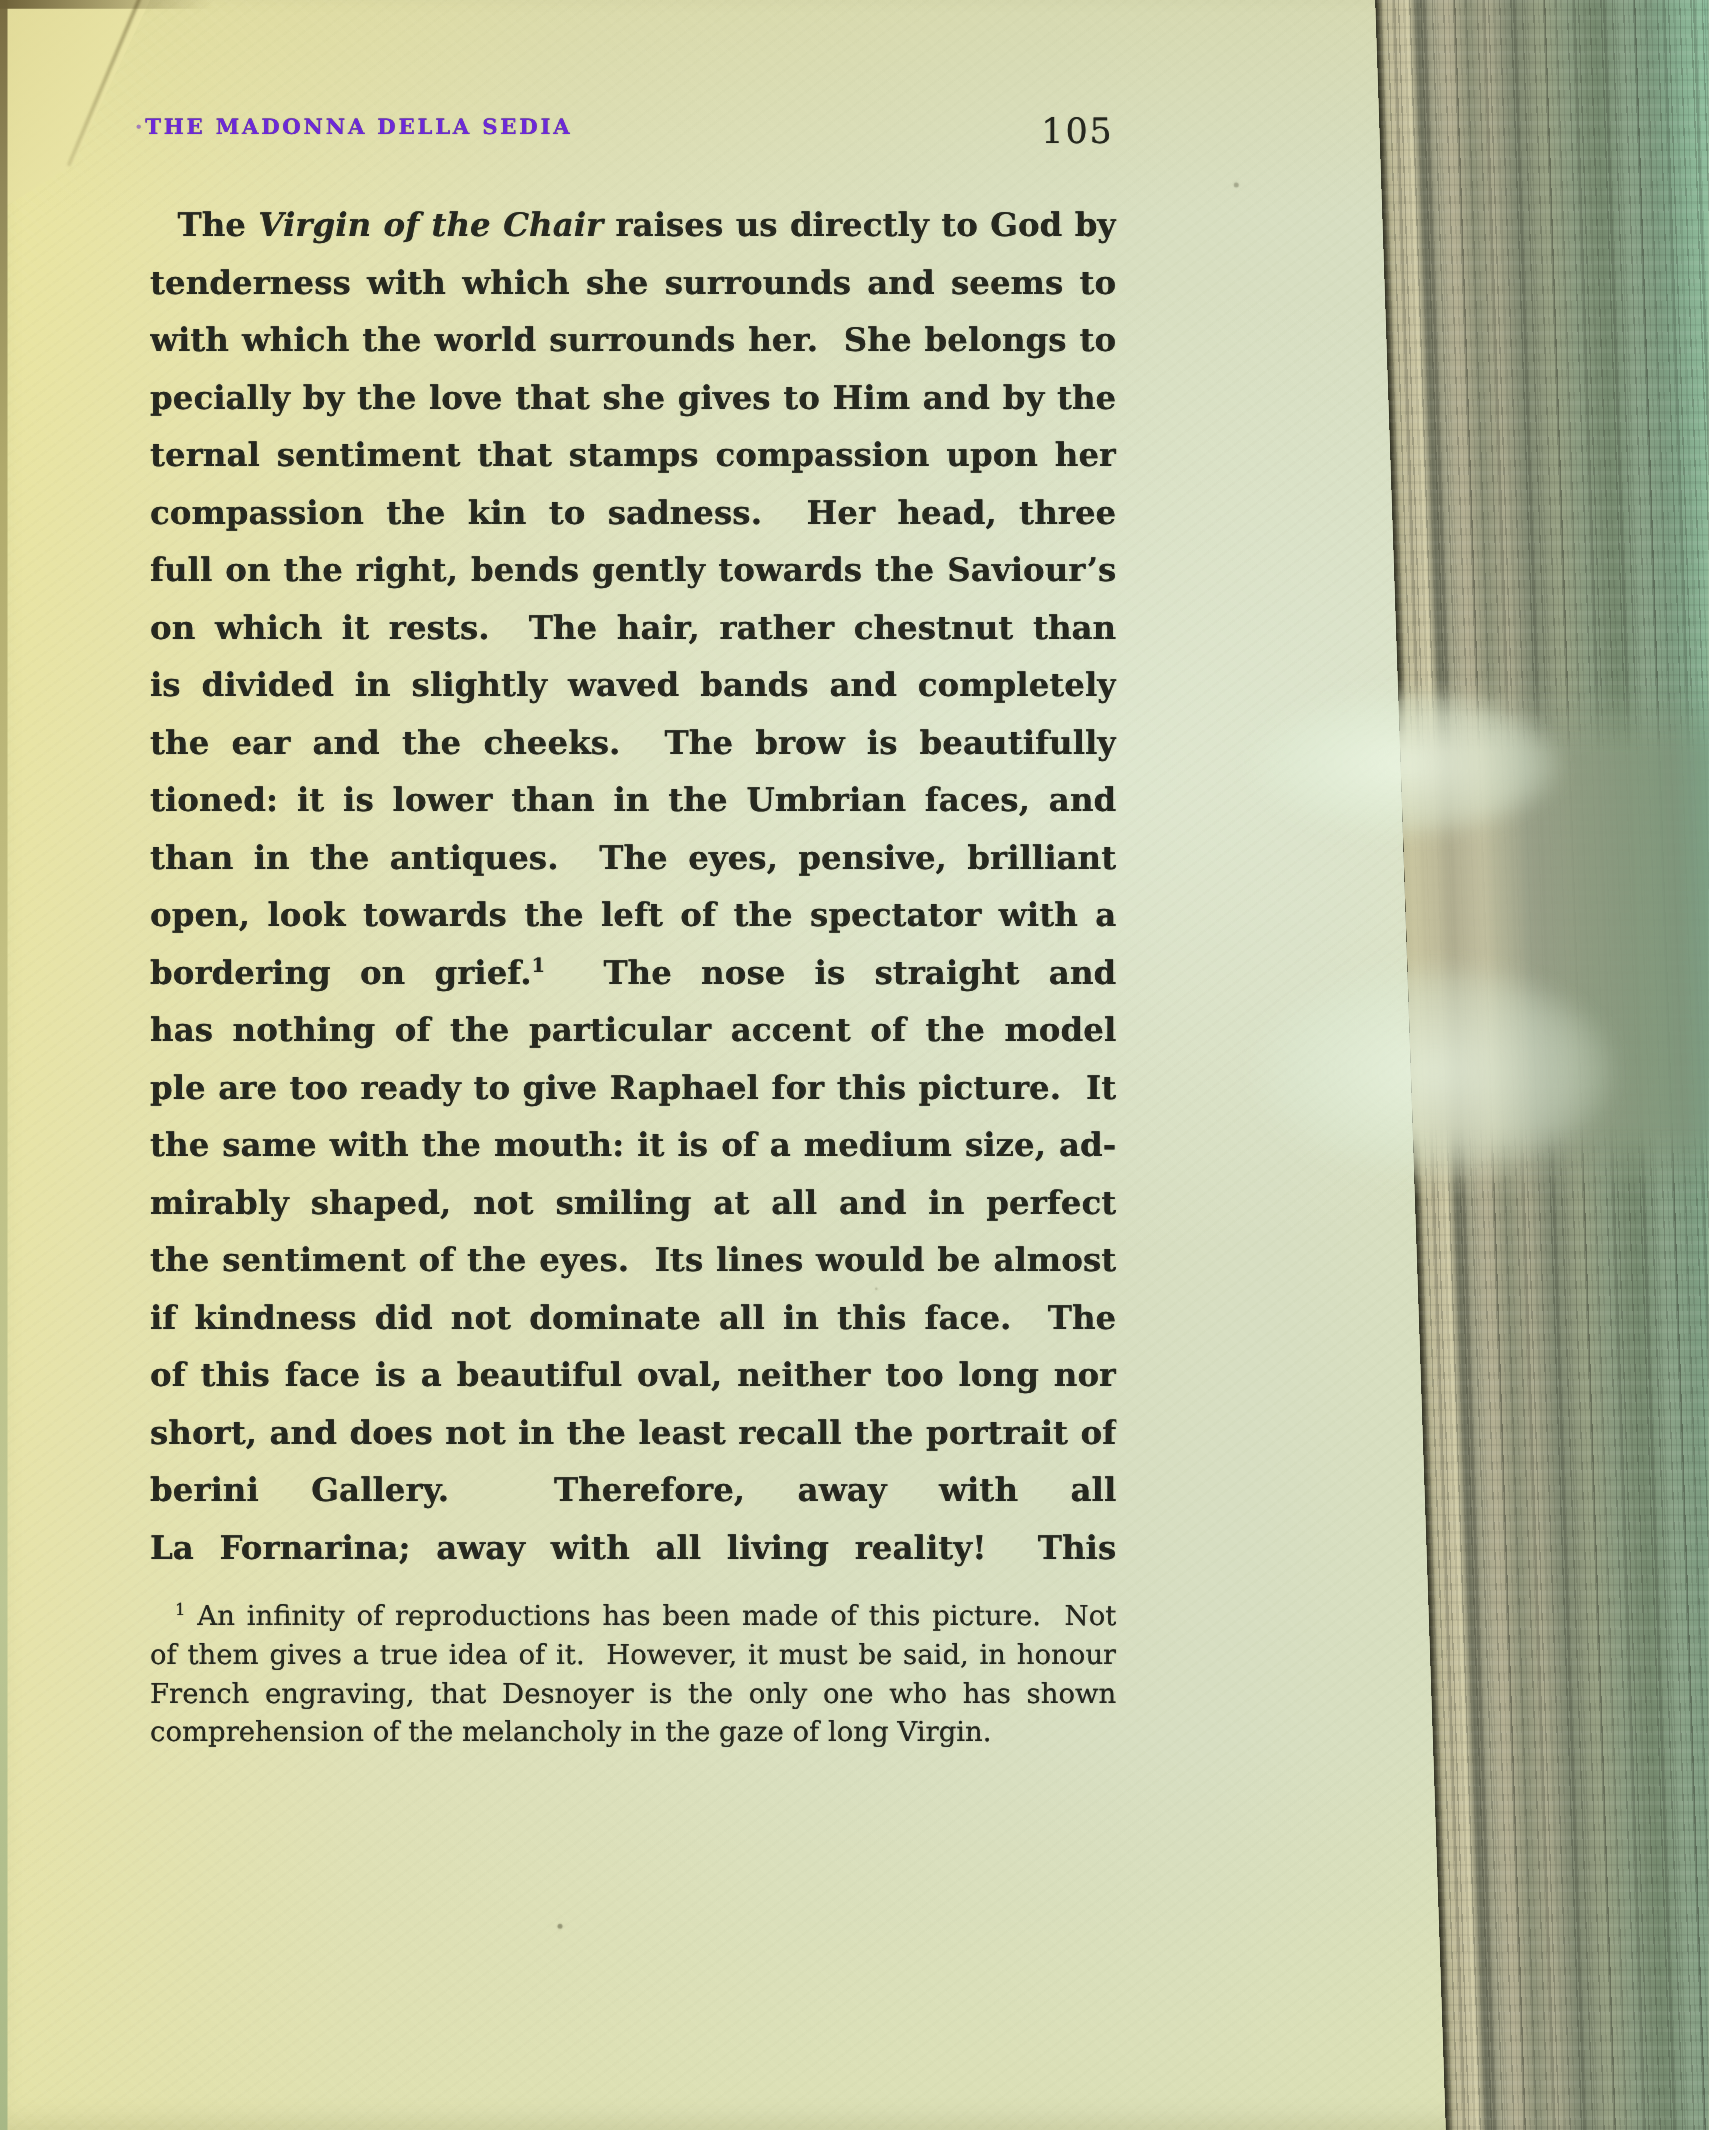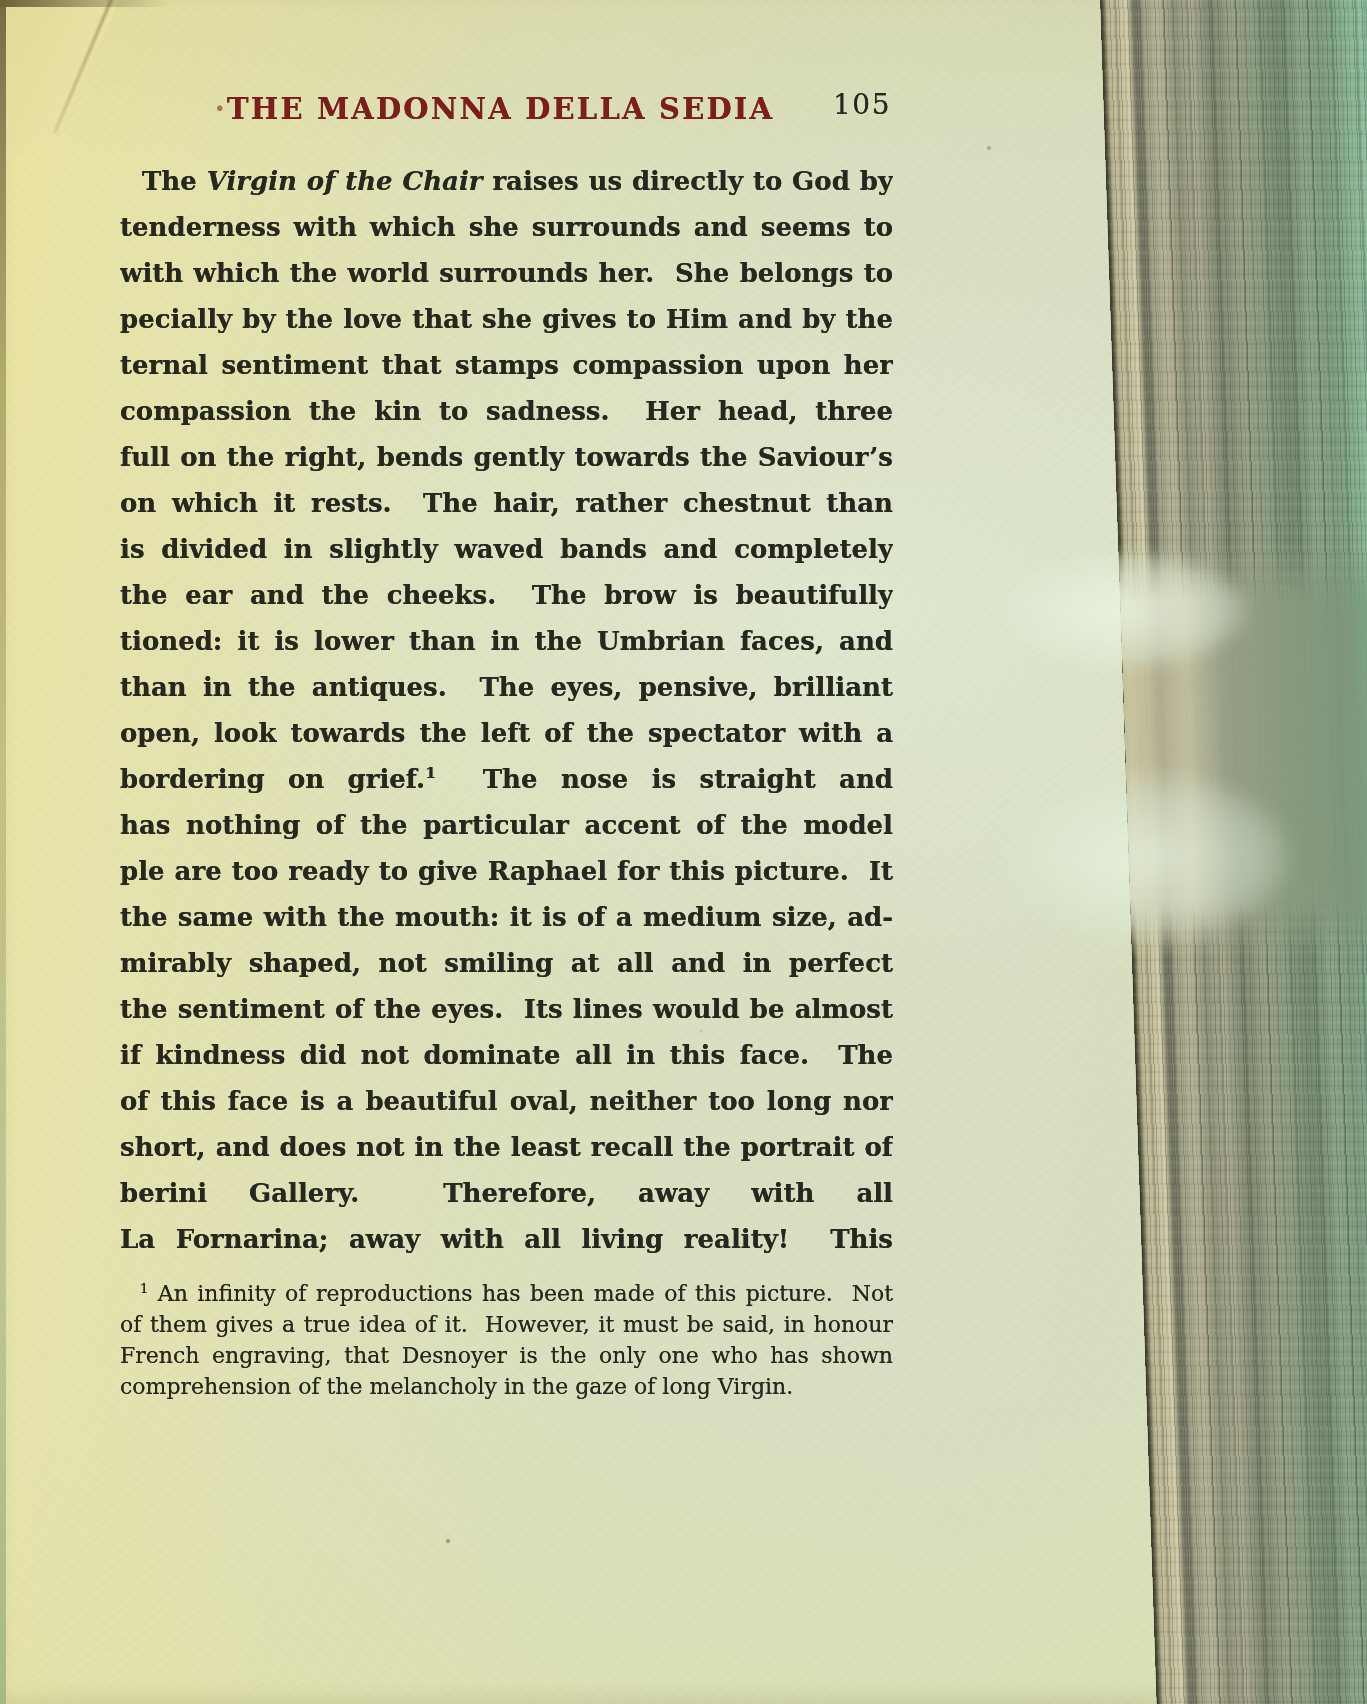--- a/index.html
+++ b/index.html
@@ -84,22 +84,22 @@
     left:1005px; top:772px; width:285px; height:170px; filter:blur(9px); opacity:.8;
     background:radial-gradient(ellipse at center, rgba(233,244,226,0.95), rgba(222,236,214,0.5) 55%, rgba(222,236,214,0) 78%);
   }
   
   .text-block{
     position:absolute; left:120px; top:92px; width:773px; color:#26281f;
     text-shadow:0 0 0.6px rgba(38,40,31,0.85);
   }
   .header-row{position:relative; height:36px;}
   .header-title{
-    display:block; text-align:center; font-weight:bold; font-size:29px;
-    letter-spacing:2.2px; color:#7f1d1d; transform:translateX(-12px);
+    display:block; font-weight:bold; font-size:17px;
+    letter-spacing:2.2px; color:#6d28d9; transform:translateX(-12px);
   }
   .header-speck{opacity:.55; font-weight:bold;}
   .page-number{
     position:absolute; right:2px; top:-4px; font-size:28px; font-weight:normal; letter-spacing:1.5px;
   }
   .body-text{margin-top:30px; font-size:26px; line-height:46px;font-weight:bold;}
   .body-text .line{
     text-align:justify; text-align-last:justify; height:46px; overflow:hidden;
   }
   .body-text .line:first-child{padding-left:22px;}

